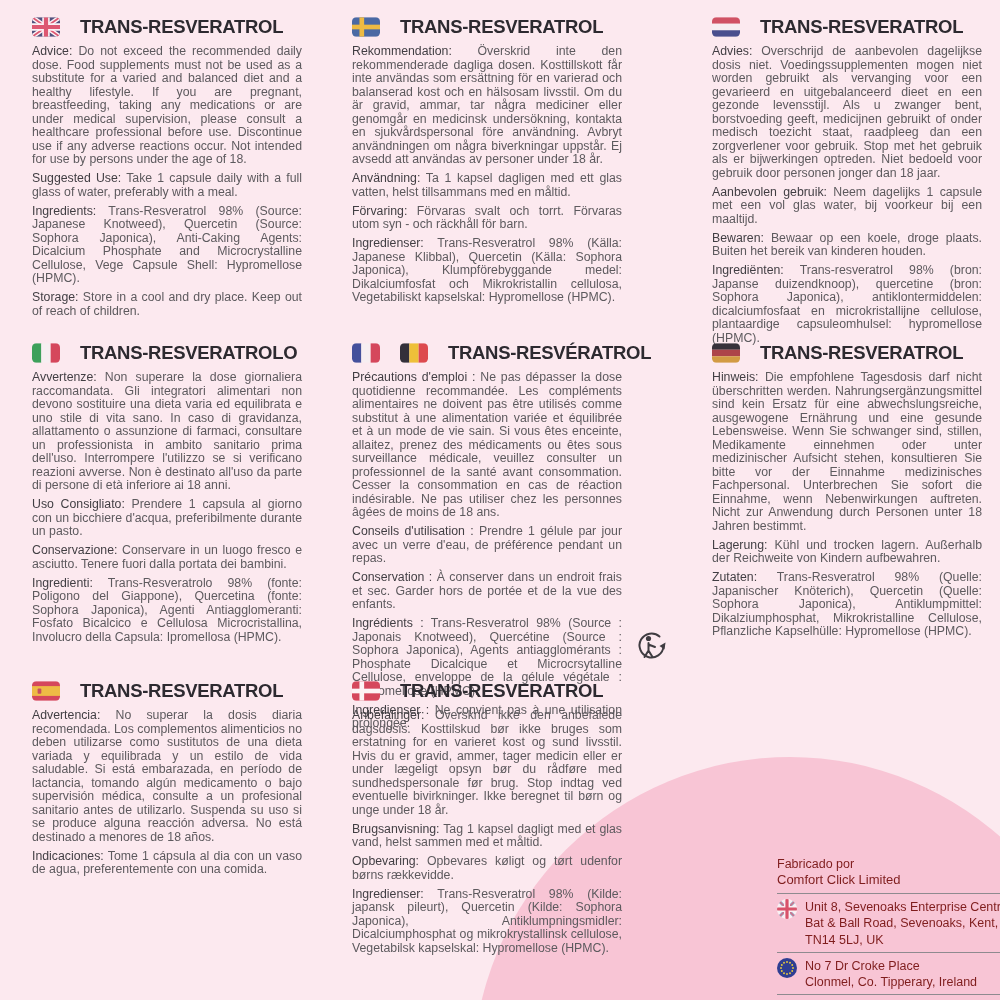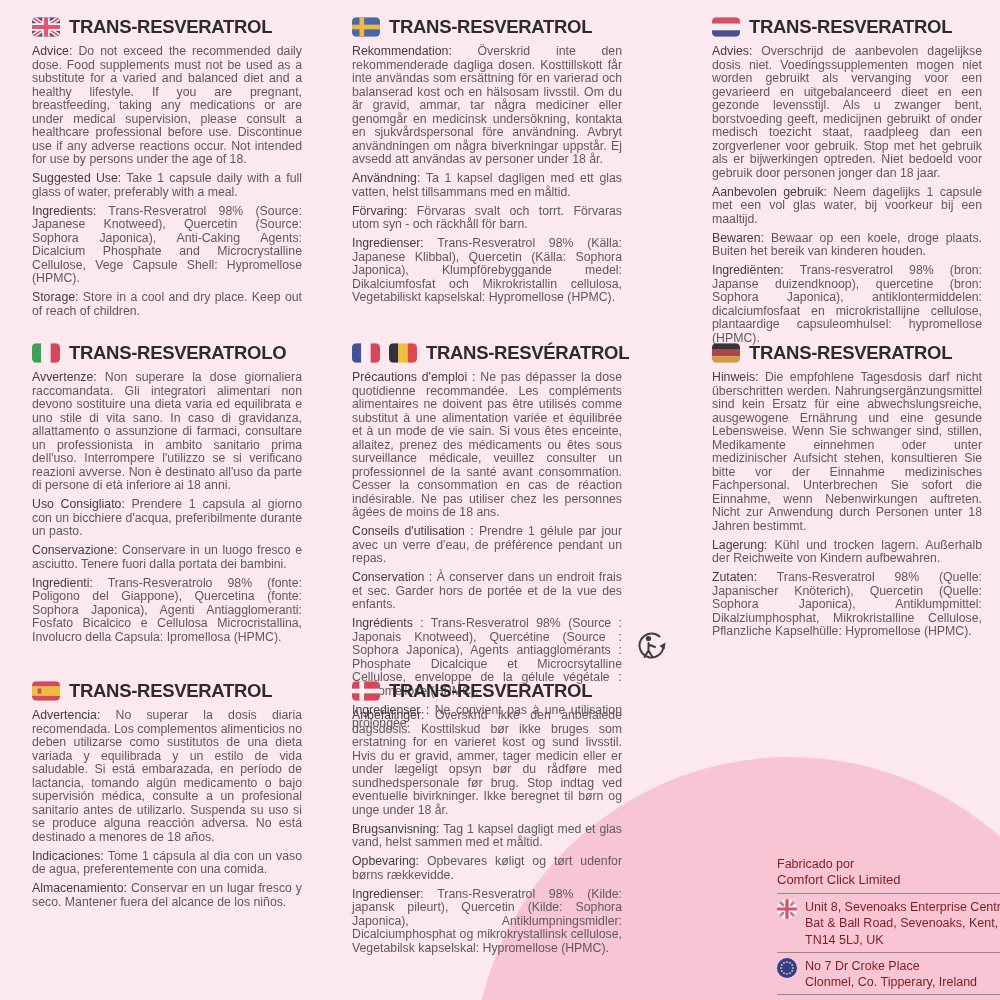--- a/index.html
+++ b/index.html
@@ -15,21 +15,21 @@
   #sections{position:absolute;inset:0;z-index:1;}
   .section{position:absolute;width:270px;}
   .sec-en{left:32px;top:16px;}
   .sec-sv{left:352px;top:16px;}
   .sec-nl{left:712px;top:16px;}
   .sec-it{left:32px;top:342px;}
   .sec-fr{left:352px;top:342px;}
   .sec-de{left:712px;top:342px;}
   .sec-es{left:32px;top:680px;}
   .sec-da{left:352px;top:680px;}
-  .sec-header{display:flex;align-items:center;gap:9px;margin:0 0 7px 0;text-align:right;}
+  .sec-header{display:flex;align-items:center;gap:20px;margin:0 0 7px 0;text-align:right;}
   .sec-title{
     font-weight:bold;font-size:18.5px;letter-spacing:-0.3px;
     color:var(--title,#2d2a30);white-space:nowrap;
   }
   .flag{flex:0 0 auto;display:block;}
   .flag svg{display:block;}
   .section p{
     margin:0 0 5.5px 0;font-size:12.3px;line-height:1.1;
     text-align:justify;color:var(--body,#5d5a5e);
   }
@@ -210,21 +210,20 @@
               <rect width="30" height="21" fill="#d5475c"></rect>
               <rect y="5.25" width="30" height="10.5" fill="#eebb45"></rect>
               <rect x="6" y="7.8" width="4" height="5.6" rx="1" fill="#c8505e"></rect>
             </g>
           </svg>
         </span>
         <span class="sec-title">TRANS-RESVERATROL</span>
       </div>
       <p><span class="lbl">Advertencia:</span> <span>No superar la dosis diaria recomendada. Los complementos alimenticios no deben utilizarse como sustitutos de una dieta variada y equilibrada y un estilo de vida saludable. Si está embarazada, en período de lactancia, tomando algún medicamento o bajo supervisión médica, consulte a un profesional sanitario antes de utilizarlo. Suspenda su uso si se produce alguna reacción adversa. No está destinado a menores de 18 años.</span></p>
       <p><span class="lbl">Indicaciones:</span> <span>Tome 1 cápsula al dia con un vaso de agua, preferentemente con una comida.</span></p>
-      <p><span class="lbl">Almacenamiento:</span> <span>Conservar en un lugar fresco y seco. Mantener fuera del alcance de los niños.</span></p>
     </section>
     <section class="section sec-da">
       <div class="sec-header">
         <span class="flag">
           <svg width="28" height="20" viewBox="0 0 30 21">
             <clipPath id="fc8">
               <rect width="30" height="21" rx="4.5" ry="4.5"></rect>
             </clipPath>
             <g clip-path="url(#fc8)">
               <rect width="30" height="21" fill="#d5475c"></rect>

